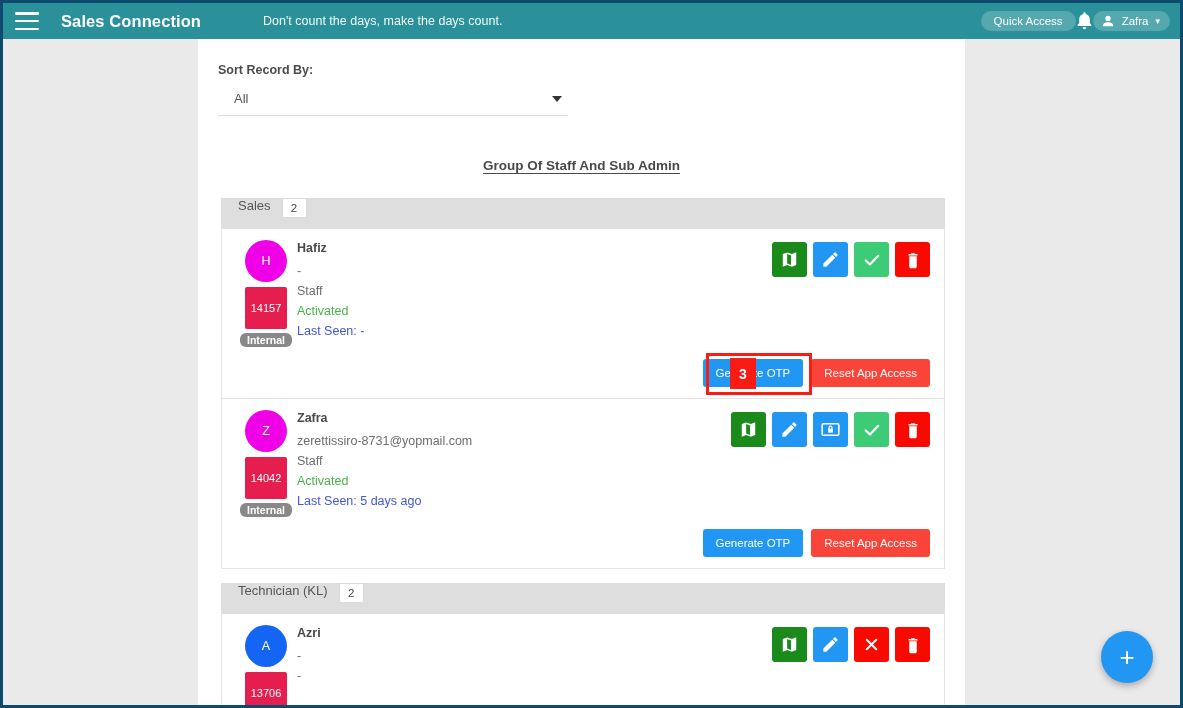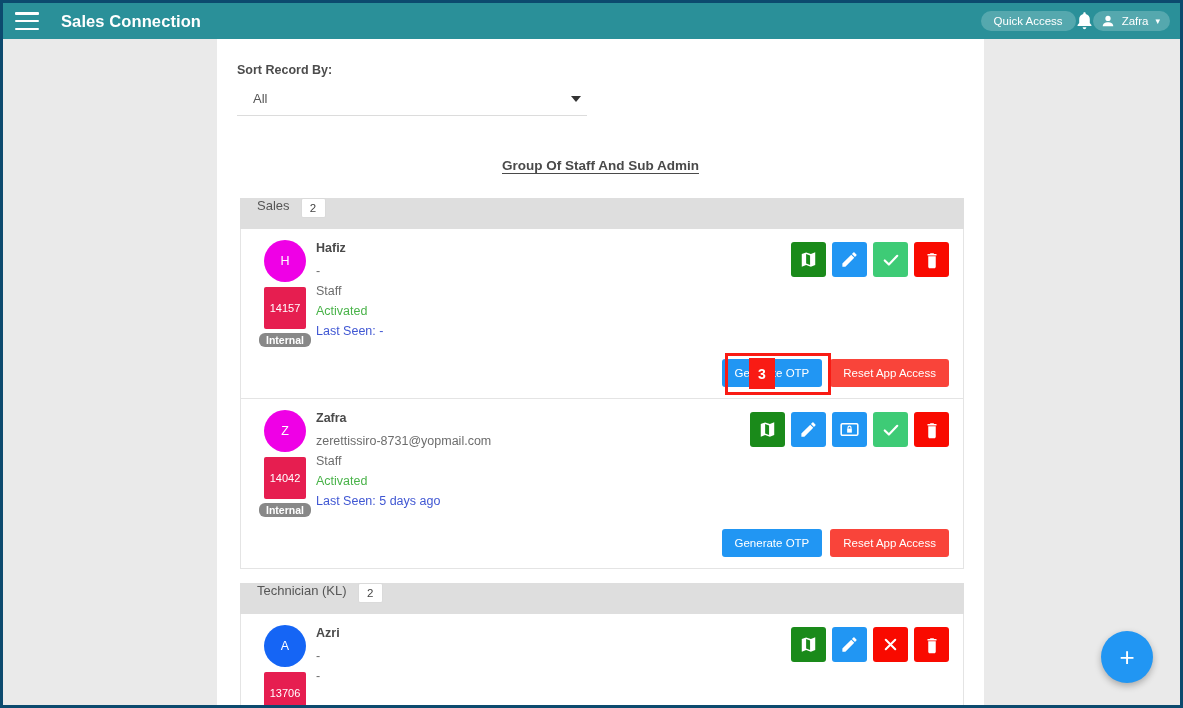--- a/index.html
+++ b/index.html
@@ -49,21 +49,21 @@
   .userpill {
     background: #55a8ae; color: #fff; border-radius: 14px;
     padding: 3px 10px 3px 8px; display: flex; align-items: center; gap: 7px;
     font-size: 11.5px; cursor: pointer; white-space: nowrap;
   }
   .userpill .uname { font-size: 11.5px; }
   .chev { font-size: 9px; line-height: 1; }
 
   
   .panel {
-    position: absolute; top: 36px; left: 214px;
+    position: absolute; top: 36px; left: 195px;
     width: 767px; height: 669px;
     background: #ffffff;
     overflow: hidden;
   }
   .sortwrap { padding: 24px 0 0 20px; }
   .sortlabel { font-size: 12.5px; font-weight: bold; color: #4c4c4c; }
   .select {
     width: 350px; margin-top: 14px;
     border-bottom: 1px solid #dcdcdc;
     display: flex; align-items: center; justify-content: space-between;
@@ -173,20 +173,21 @@
 
 <div id="screen">
 
   <div class="topbar">
     <div class="hamburger">
       <span></span>
         <span></span>
         <span></span>
     </div>
     <div class="brand">Sales Connection</div>
+    <div class="tagline">Don't count the days, make the days count.</div>
 
     <div class="topright">
       <button class="pill">Quick Access</button>
 
       <div class="bell">
         <svg width="17" height="20" viewBox="0 0 17 20" fill="#ffffff">
           <path d="M8.5 1.2c-.7 0-1.2.5-1.2 1.2v.5C4.9 3.4 3.2 5.5 3.2 8v4l-1.6 2.1c-.3.4 0 1 .5 1h12.8c.5 0 .8-.6.5-1L13.8 12V8c0-2.5-1.7-4.6-4.1-5.1v-.5c0-.7-.5-1.2-1.2-1.2z"></path>
           <path d="M6.6 16.3c.2 1.2 1 2 1.9 2s1.7-.8 1.9-2H6.6z"></path>
         </svg>
       </div>

